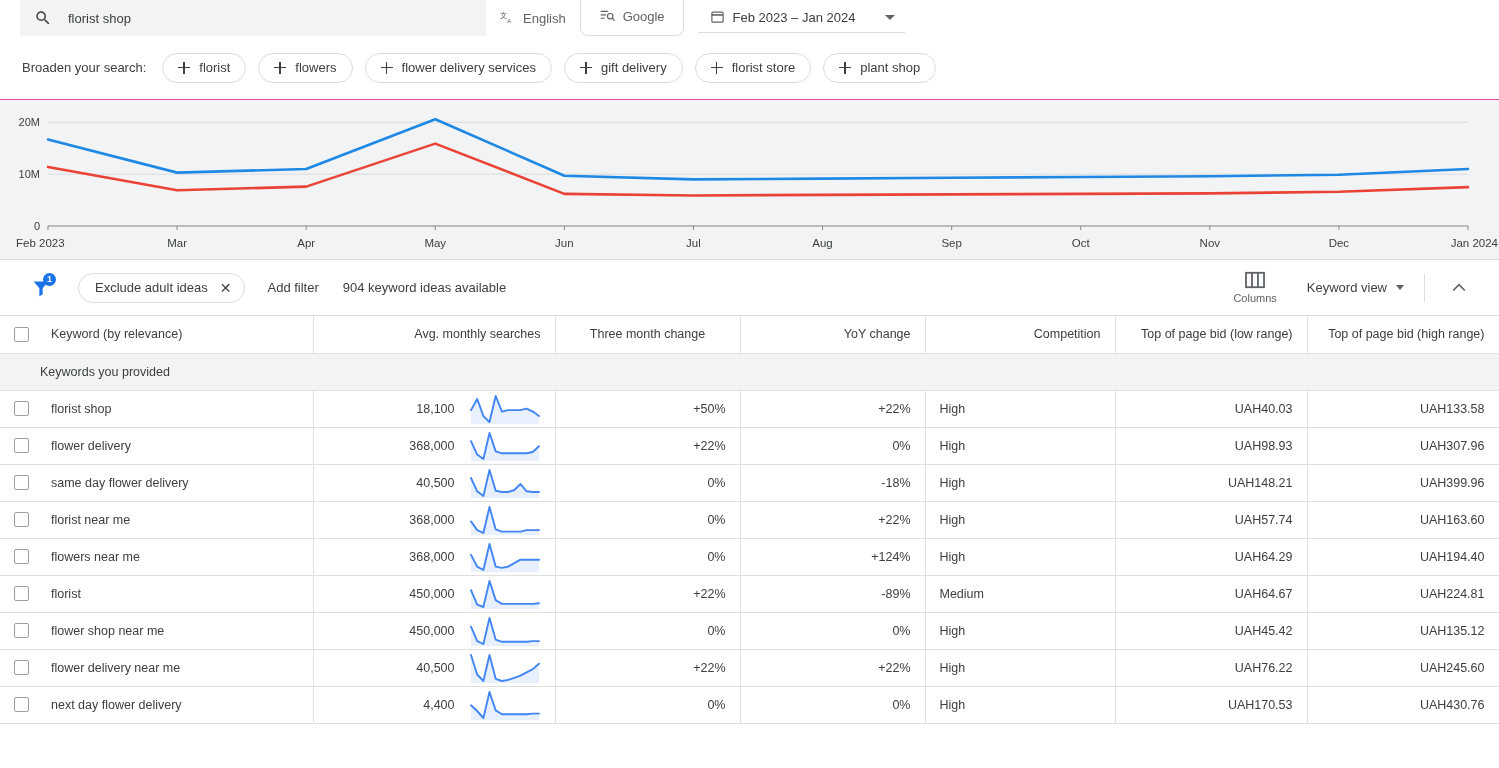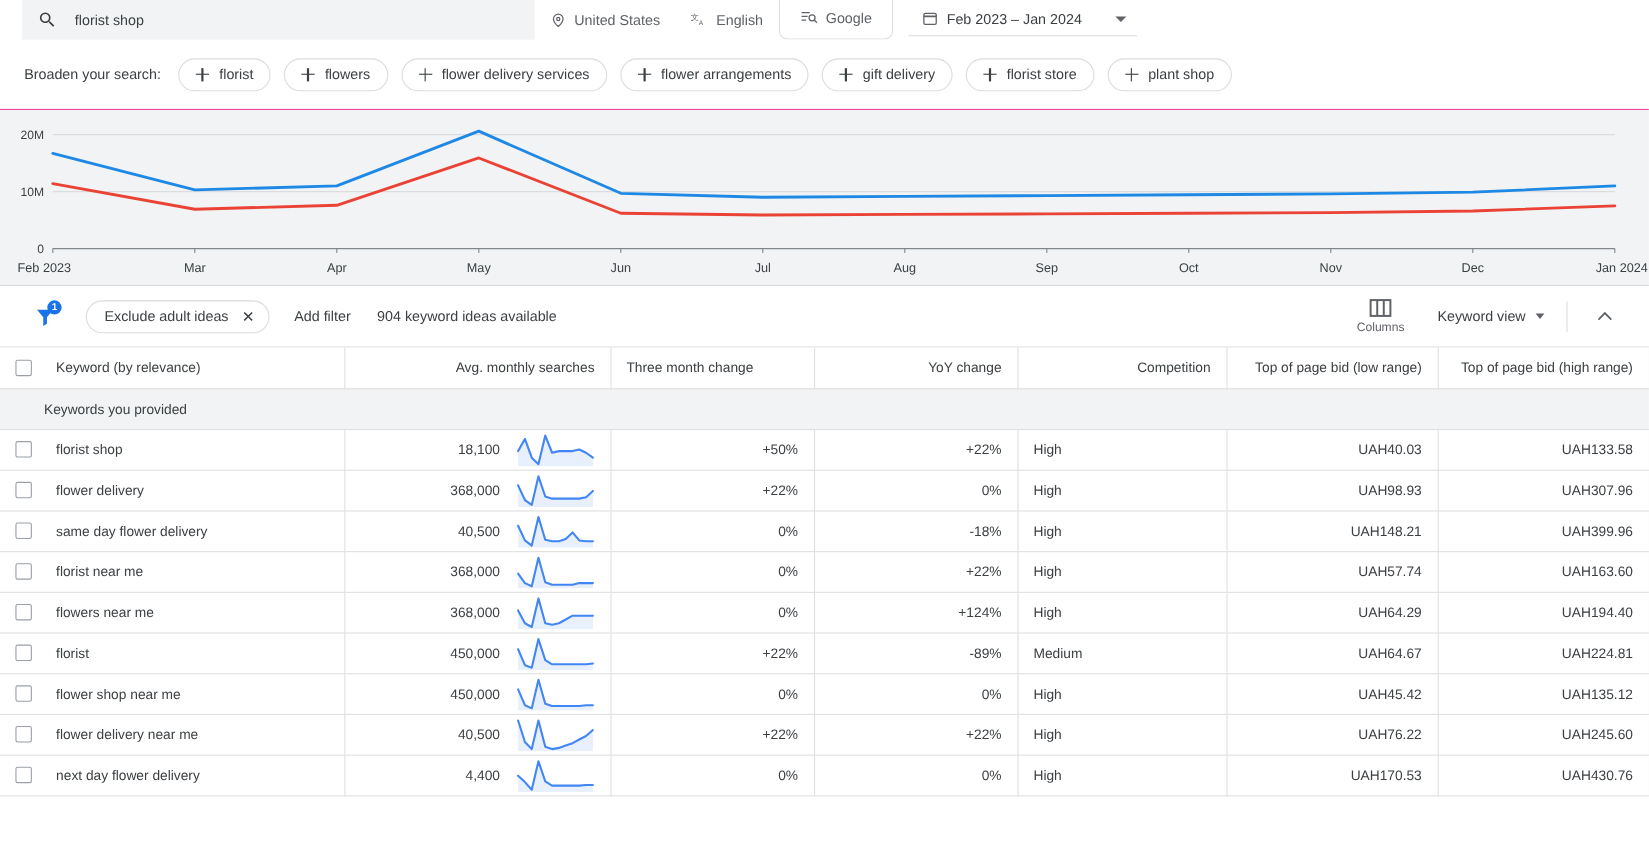--- a/index.html
+++ b/index.html
@@ -219,21 +219,21 @@
     font-weight: normal;
     background: #fff;
   }
   table.kw th {
     font-size: 12.5px;
     color: #3c4043;
     white-space: nowrap;
   }
   th.c-kw   { width: 313px; text-align: left; font-weight: 700; }
   th.c-avg  { width: 242px; text-align: right; }
-  th.c-3m   { width: 185px; text-align: left; }
+  th.c-3m   { width: 185px; text-align: center; }
   th.c-yoy  { width: 185px; text-align: right; }
   th.c-comp { width: 190px; text-align: right; }
   th.c-low  { width: 192px; text-align: right; }
   th.c-high { width: 192px; text-align: right; border-right: none; }
 
   td.c-kw   { text-align: left; }
   td.c-avg  { text-align: right; padding-right: 0; margin-left: 48px; }
   td.c-3m, td.c-yoy { text-align: right; }
   td.c-comp { text-align: left; }
   td.c-low, td.c-high { text-align: right; }
@@ -271,29 +271,20 @@
   <div class="search-box">
     <span class="search-icon">
       <svg width="18" height="18" viewBox="0 0 24 24">
           <path fill="#3c4043" d="M15.5 14h-.79l-.28-.27A6.47 6.47 0 0 0 16 9.5 6.5 6.5 0 1 0 9.5 16c1.61 0 3.09-.59 4.23-1.57l.27.28v.79l5 4.99L20.49 19l-4.99-5zm-6 0C7.01 14 5 11.99 5 9.5S7.01 5 9.5 5 14 7.01 14 9.5 11.99 14 9.5 14z"></path>
         </svg>
     </span>
     <span class="search-text">florist shop</span>
   </div>
 
   <div class="topbar-right">
-    <div class="tb-chip">
-      <span class="glyph">
-        <svg width="15" height="15" viewBox="0 0 24 24">
-            <path fill="none" stroke="#5f6368" stroke-width="1.8" d="M12 21s7-6.2 7-11a7 7 0 1 0-14 0c0 4.8 7 11 7 11z"></path>
-            <circle cx="12" cy="10" r="2.3" fill="none" stroke="#5f6368" stroke-width="1.8"></circle>
-          </svg>
-      </span>
-      <span>United States</span>
-    </div>
 
     <div class="tb-chip">
       <span class="glyph">
         <svg width="16" height="16" viewBox="0 0 24 24">
             <text x="0" y="12" font-size="11" font-family="Liberation Sans, sans-serif" fill="#5f6368">文</text>
             <text x="11" y="19" font-size="9" font-family="Liberation Sans, sans-serif" fill="#5f6368">A</text>
           </svg>
       </span>
       <span>English</span>
     </div>
@@ -328,24 +319,20 @@
       <span class="plus"></span>
       <span>florist</span>
     </span>
   <span class="chip">
       <span class="plus"></span>
       <span>flowers</span>
     </span>
   <span class="chip">
       <span class="plus"></span>
       <span>flower delivery services</span>
-    </span>
-  <span class="chip">
-      <span class="plus"></span>
-      <span>flower arrangements</span>
     </span>
   <span class="chip">
       <span class="plus"></span>
       <span>gift delivery</span>
     </span>
   <span class="chip">
       <span class="plus"></span>
       <span>florist store</span>
     </span>
   <span class="chip">

